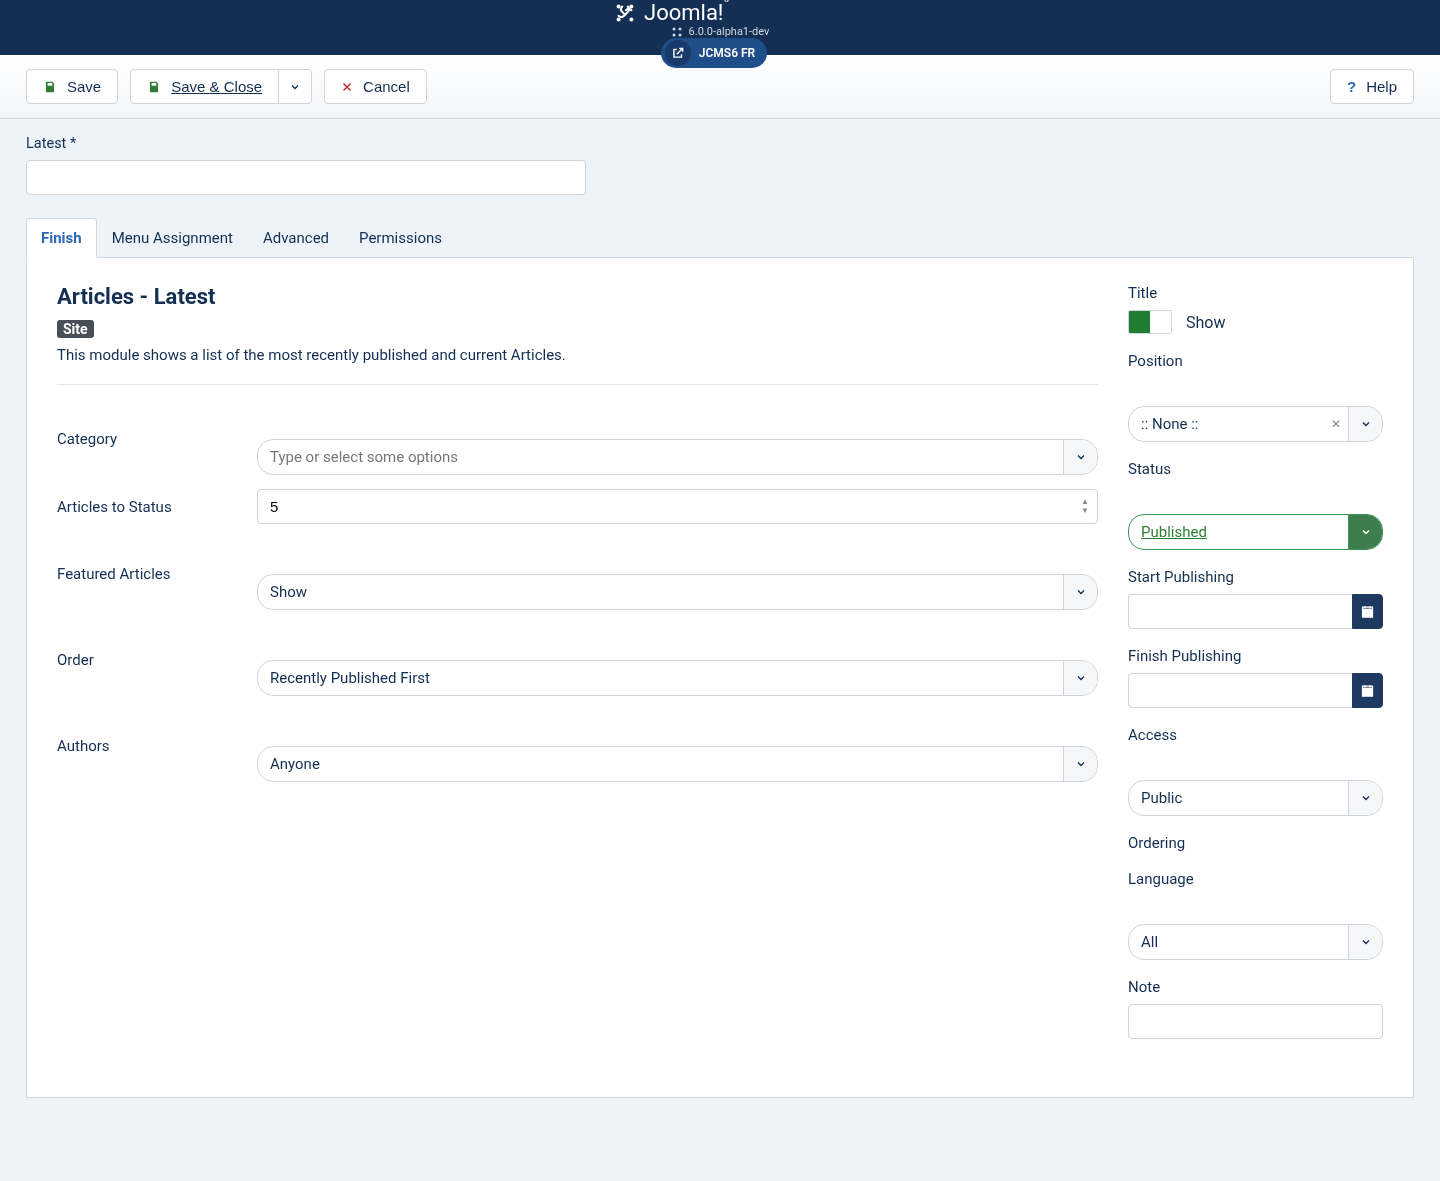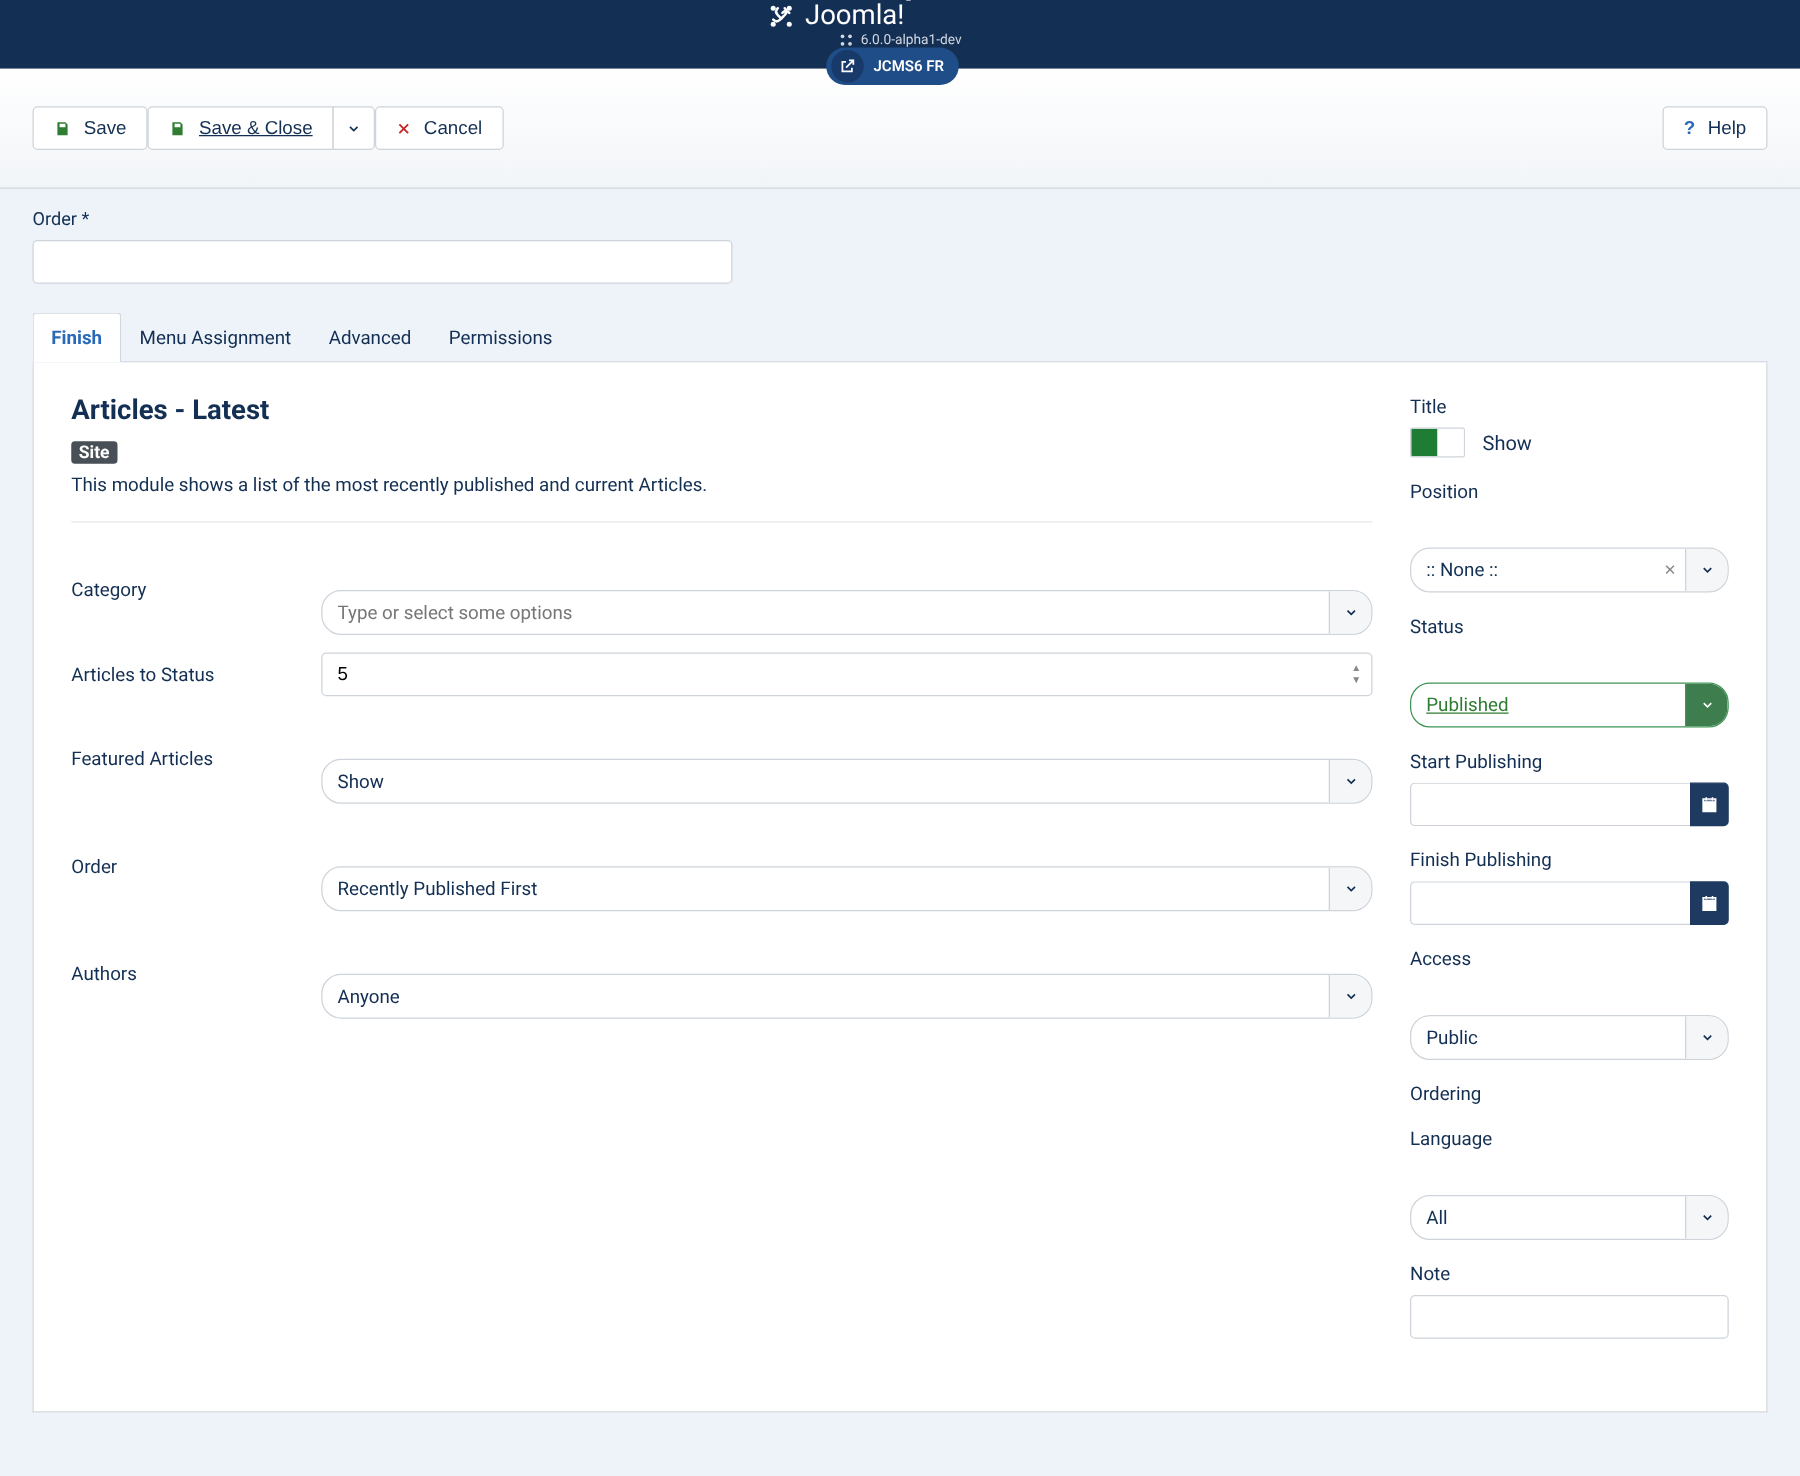--- a/index.html
+++ b/index.html
@@ -12,21 +12,21 @@
   
   .topbar{display:flex;align-items:center;height:55px;background:var(--navy);color:#fff;flex-direction:column;}
   .brand{display:flex;align-items:center;gap:8px;width:240px;height:100%;padding:0 14px;font-size:22px;}
   .brand sup{font-size:8px;top:-1.2em;position:relative;}
   .page-name{display:flex;flex:1;align-items:center;gap:10px;height:100%;padding:0 16px;background:#1c3964;font-size:17px;}
   .version{font-size:11px;color:#d0d7e2;padding:0 12px;display:flex;align-items:center;gap:6px;}
   .site-pill{display:flex;align-items:center;gap:8px;background:#1e4d87;border-radius:16px;padding:2px 12px 2px 4px;margin-right:12px;font-size:12px;font-weight:600;}
   .site-pill .circ{width:26px;height:26px;border-radius:50%;background:#173a6a;display:flex;align-items:center;justify-content:center;}
   svg{display:block}
   
-  .toolbar{display:flex;align-items:flex-start;padding:30px 26px;background:linear-gradient(#fff,#f2f5f8);border-bottom:1px solid #d2d8de;}
+  .toolbar{display:flex;align-items:flex-start;gap:12px;padding:14px 26px;background:linear-gradient(#fff,#f2f5f8);border-bottom:1px solid #d2d8de;}
   .btn{display:inline-flex;align-items:center;gap:10px;background:#fff;border:1px solid var(--border);border-radius:4px;padding:0 16px;height:35px;font-size:15px;color:var(--text);cursor:pointer;}
   .btn-group{display:inline-flex;}
   .btn-group .btn{border-radius:0;margin-left:-1px;}
   .btn-group .btn:first-child{border-radius:4px 0 0 4px;margin-left:0;text-decoration:underline;}
   .btn-group .btn:last-child{border-radius:0 4px 4px 0;}
   .spacer{flex:1;}
   
   .title-row{padding:16px 26px 0 26px;}
   .title-row label{display:block;font-size:14.5px;color:var(--navy);margin-bottom:8px;}
   .title-row input{width:560px;height:35px;border:1px solid var(--border);border-radius:4px;padding:0 10px;font-size:15px;}
@@ -147,21 +147,21 @@
     <span>Cancel</span>
   </button>
   <div class="spacer"></div>
   <button class="btn">
     <span style="color:#2a69b8;font-weight:700">?</span>
     <span>Help</span>
   </button>
 </div>
 
 <div class="title-row">
-  <label>Order *</label>
+  <label>Latest *</label>
   <input type="text" value="" style="">
 </div>
 
 <div class="panel-wrap">
   <div class="tabs">
     <div class="tab active">Finish</div>
     <div class="tab">Menu Assignment</div>
     <div class="tab">Advanced</div>
     <div class="tab">Permissions</div>
   </div>

